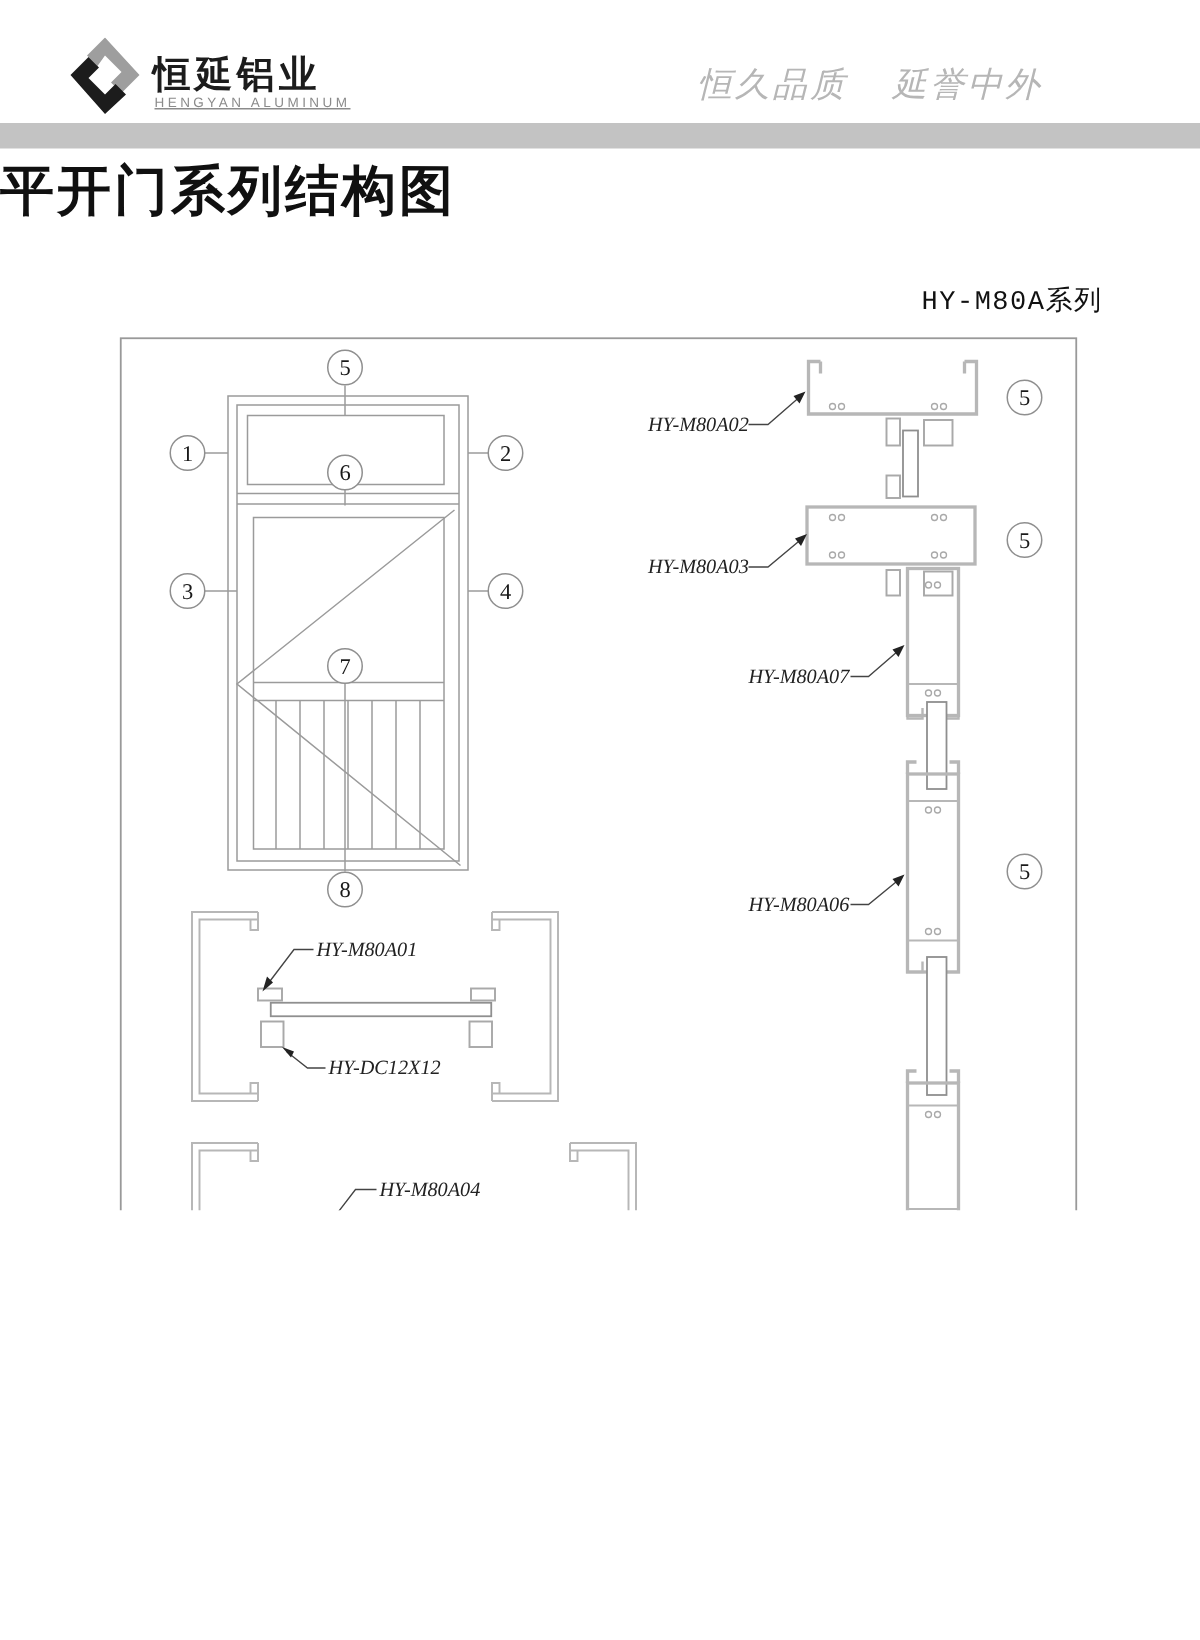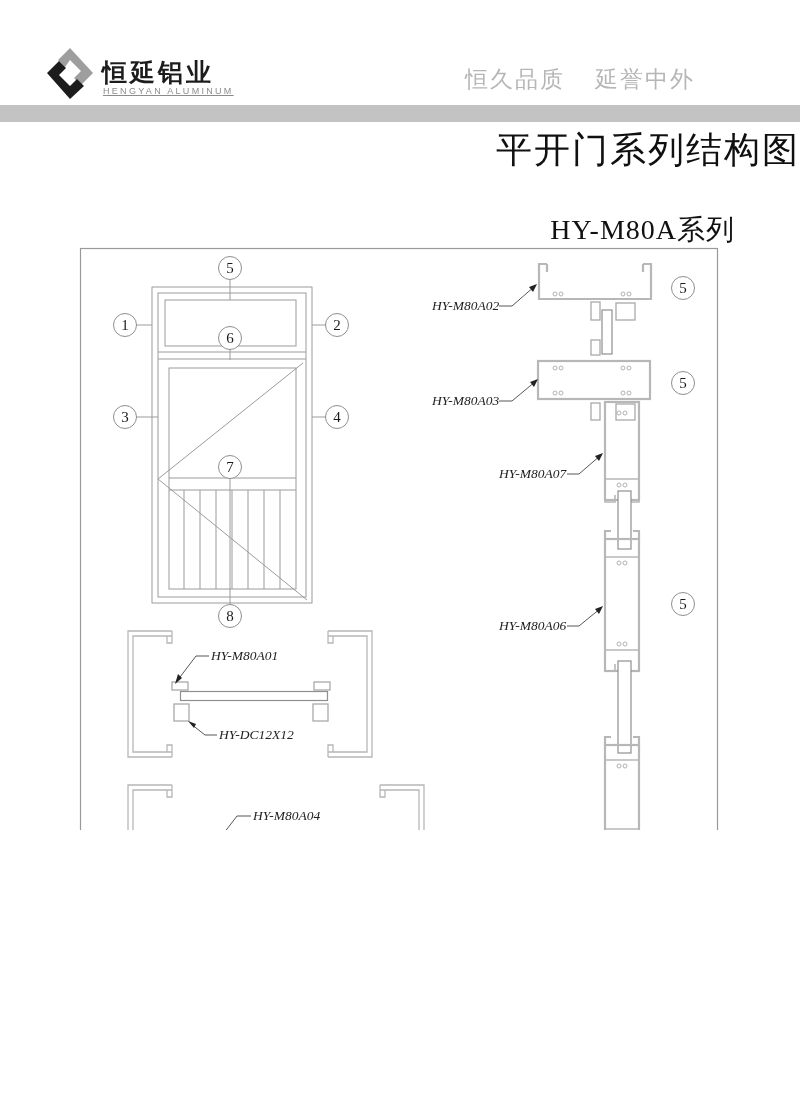--- a/index.html
+++ b/index.html
@@ -1,27 +1,27 @@
 <!DOCTYPE html>
 <html><head>
 <meta charset="utf-8">
 <style>
   html,body{margin:0;padding:0;background:#fff;}
   #page{position:relative;width:800px;height:807px;background:#fff;overflow:hidden;
-        font-family:"Liberation Sans",sans-serif;margin-top:23px;}
+        font-family:"Liberation Sans",sans-serif;}
   .abs{position:absolute;}
   
   #company-name{left:102px;top:33px;font-size:25px;font-weight:700;color:#1c1c1c;letter-spacing:3px;}
   #company-en{left:103px;top:63px;font-size:9px;color:#8b8b8b;letter-spacing:2.3px;text-decoration:underline;}
-  #slogan{left:465px;top:41px;font-size:23px;color:#b6b6b6;letter-spacing:2px;}
+  #slogan{left:465px;top:41px;font-size:23px;color:#b6b6b6;letter-spacing:2px;font-style:italic;}
   #slogan .gap{display:inline-block;width:30px;}
   #gray-bar{left:0;top:82px;width:800px;height:17px;background:#c3c3c3;}
   
-  #page-title{left:0;right:0;top:103px;text-align:right;font-size:36px;font-weight:400;color:#101010;letter-spacing:2px;}
-  #series-label{right:65px;top:188px;font-size:28px;color:#111;font-family:Liberation Serif, serif;letter-spacing:1px;}
+  #page-title{left:0;right:0;top:103px;text-align:left;font-size:36px;font-weight:700;color:#101010;letter-spacing:2px;}
+  #series-label{right:65px;top:188px;font-size:18px;color:#111;font-family:Liberation Mono, monospace;letter-spacing:1px;}
   
   #note{left:66px;top:988px;font-size:15px;color:#4a4a4a;letter-spacing:0.5px;}
   #footer-line{left:0;top:1032px;width:800px;height:2px;background:#cdcdcd;}
   #page-number{left:0;right:0;top:1037px;text-align:center;font-size:15px;color:#333;}
   #footer-bar{left:0;top:1085px;width:800px;height:8px;background:#4a7dbd;}
   svg text{user-select:none;}
   .lbl{font-family:"Liberation Serif",serif;font-style:italic;font-size:13.5px;fill:#222;}
   .num{font-family:"Liberation Serif",serif;font-size:15px;fill:#1a1a1a;}
 </style>
 </head>

